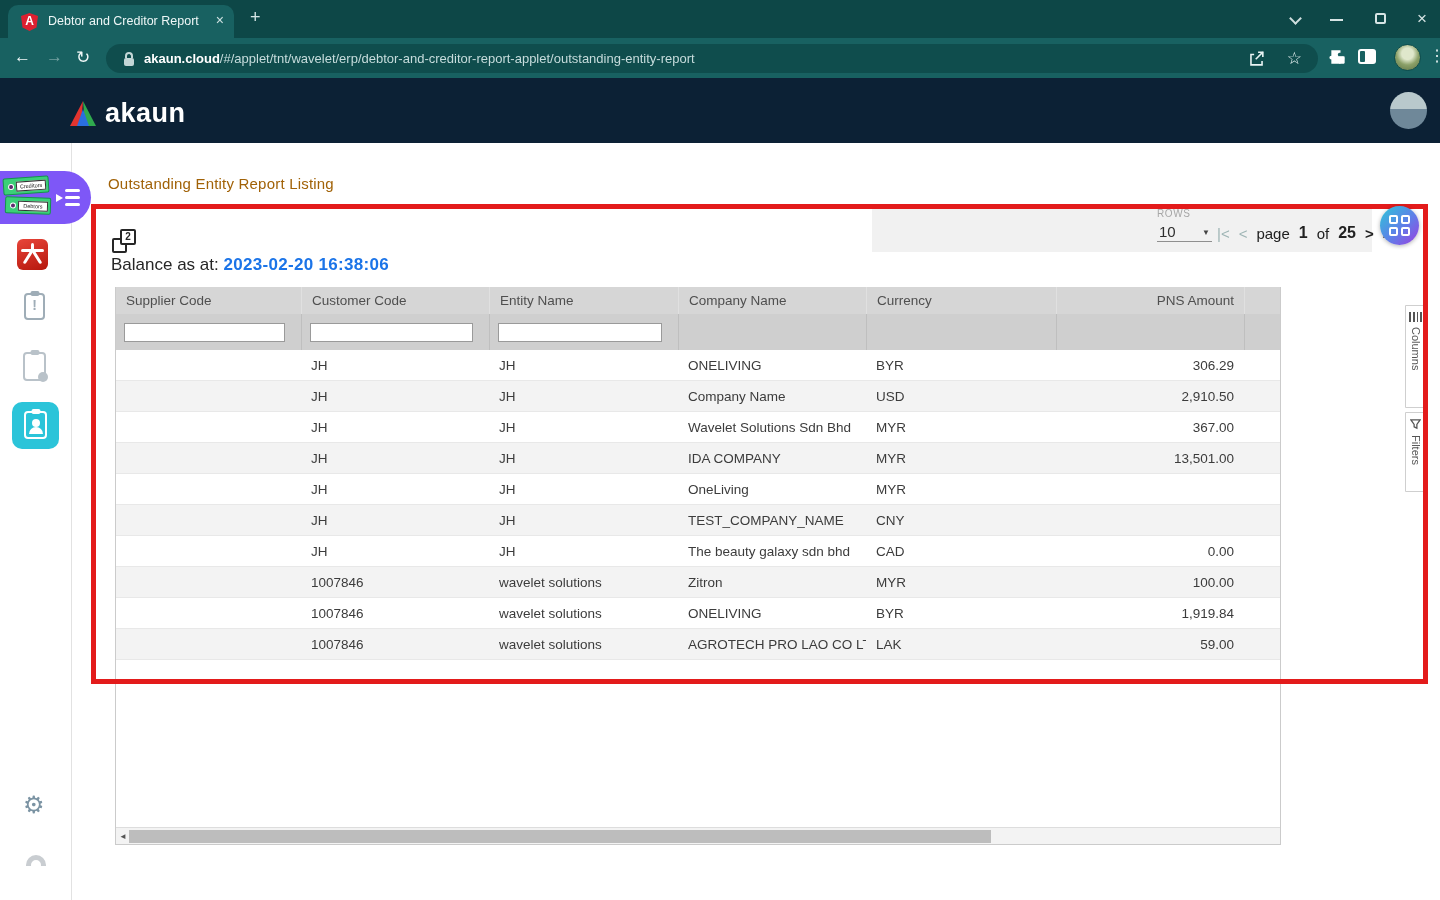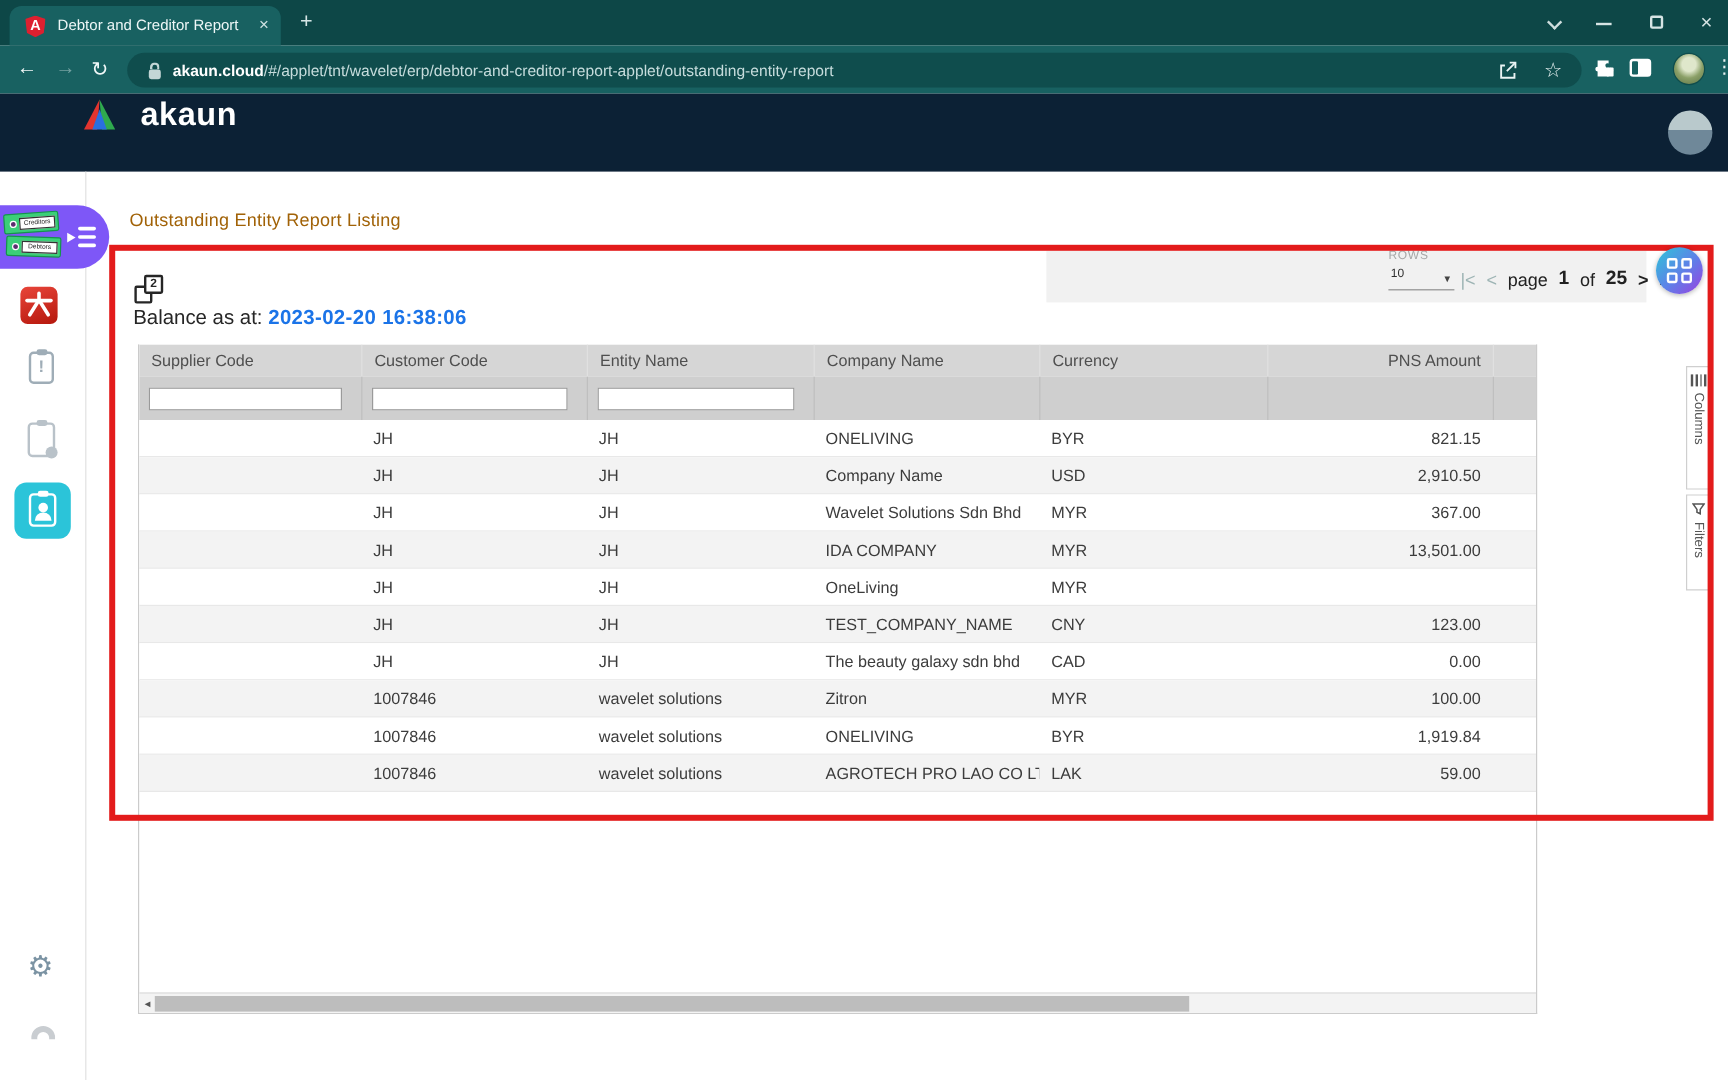--- a/index.html
+++ b/index.html
@@ -34,21 +34,21 @@
   .star-ic { position:absolute; right:16px; top:4px; font-size:17px; color:#eaf4f4; }
   .puzzle-ic { position:absolute; left:1328px; top:9px; }
   .panel-ic { position:absolute; left:1358px; top:11px; width:18px; height:15px; background:#fff; border-radius:3px; }
   .panel-ic .slot { position:absolute; left:2px; top:2px; width:5px; height:11px; background:#186161; border-radius:1px; }
   .avatar-toolbar { position:absolute; left:1394px; top:6px; width:27px; height:27px; border-radius:50%;
                     background:radial-gradient(circle at 50% 35%, #dfe7cb 0 28%, #8ba068 55%, #5c7245 100%); border:1px solid #0f4d4d; }
   .dots { position:absolute; left:1429px; top:8px; font-size:16px; color:#e7f1f1; }
 
   
   .appheader { position:absolute; left:0; top:78px; width:1440px; height:65px; background:#0c2135; }
-  .logo { position:absolute; left:68px; top:2px; display:flex; align-items:center; gap:19px; }
+  .logo { position:absolute; left:68px; top:20px; display:flex; align-items:center; gap:7px; }
   .logo-word { color:#fff; font-size:27px; font-weight:bold; letter-spacing:0.5px; }
   .avatar-app { position:absolute; left:1390px; top:14px; width:37px; height:37px; border-radius:50%;
                 background:linear-gradient(180deg,#b9c9cc 0 45%, #6f8899 45% 100%); }
 
   
   .side-divider { position:absolute; left:71px; top:143px; width:1px; height:757px; background:#e2e2e2; }
   .applet-pill { position:absolute; left:0; top:171px; width:91px; height:53px; background:#7e57f7; border-radius:0 27px 27px 0; }
   .binder { position:absolute; width:46px; height:17px; background:#3bcf78; border:1px solid #14944c; border-radius:2px; }
   .binder .ring { position:absolute; left:4px; top:5px; width:6px; height:6px; background:#5c2d6e; border-radius:50%; border:1px solid #fff; }
   .binder .blabel { position:absolute; right:2px; top:3px; width:30px; height:10px; background:#fff; border:1px solid #333;
@@ -83,21 +83,21 @@
 
   .gear { position:absolute; left:23px; top:791px; font-size:24px; color:#7b93a3; }
   .person-bottom { position:absolute; left:26px; top:855px; width:20px; height:15px; }
   .person-bottom .arc { position:absolute; left:0; top:0; width:20px; height:20px; border:5px solid #c9cdd1; border-radius:50%; clip-path:inset(0 0 9px 0); }
 
   
   .page-title { position:absolute; left:108px; top:175px; font-size:15px; font-weight:500; color:#a16207; letter-spacing:0.2px; }
   .gray-strip { position:absolute; left:872px; top:209px; width:500px; height:43px; background:#f1f1f1; }
   .rows-label { position:absolute; left:1157px; top:208px; font-size:10px; color:#a7a7a7; letter-spacing:0.6px; }
   .rows-select { position:absolute; left:1157px; top:221px; width:55px; height:21px; border-bottom:1px solid #8f8f8f; }
-  .rows-value { position:absolute; left:2px; top:2px; font-size:10px; color:#2e2e2e; }
+  .rows-value { position:absolute; left:2px; top:2px; font-size:15px; color:#2e2e2e; }
   .rows-caret { position:absolute; right:2px; top:7px; font-size:8px; color:#444; }
   .pager { position:absolute; left:1217px; top:224px; display:flex; align-items:center; gap:9px; font-size:15px; color:#212121; }
   .pg-first,.pg-prev { color:#9db4b4; font-size:15px; }
   .pg-num { font-weight:bold; font-size:16px; }
   .pg-next,.pg-last { font-weight:bold; font-size:15px; }
   .grid-btn { position:absolute; left:1380px; top:206px; width:39px; height:39px; border-radius:50%; z-index:60;
               background:linear-gradient(135deg,#2ec6d8 0%,#5f7fe8 55%,#9b3fe0 100%);
               display:flex; align-items:center; justify-content:center; box-shadow:0 1px 4px rgba(0,0,0,0.3); }
   .grid-ic { display:grid; grid-template-columns:9px 9px; grid-template-rows:9px 9px; gap:3px; }
   .grid-ic span { border:2px solid #fff; border-radius:2px; }
@@ -322,21 +322,21 @@
         <div class="cell c5"></div>
         <div class="cell c6"></div>
     </div>
 
     <div class="trow">
       <div class="cell c0"></div>
       <div class="cell c1">JH</div>
       <div class="cell c2">JH</div>
       <div class="cell c3">ONELIVING</div>
       <div class="cell c4">BYR</div>
-      <div class="cell c5">821.15</div>
+      <div class="cell c5">306.29</div>
       <div class="cell c6">-563</div>
     </div>
     <div class="trow alt">
       <div class="cell c0"></div>
       <div class="cell c1">JH</div>
       <div class="cell c2">JH</div>
       <div class="cell c3">Company Name</div>
       <div class="cell c4">USD</div>
       <div class="cell c5">2,910.50</div>
       <div class="cell c6">-7,780</div>
@@ -366,21 +366,20 @@
       <div class="cell c3">OneLiving</div>
       <div class="cell c4">MYR</div>
       <div class="cell c6">0</div>
     </div>
     <div class="trow alt">
       <div class="cell c0"></div>
       <div class="cell c1">JH</div>
       <div class="cell c2">JH</div>
       <div class="cell c3">TEST_COMPANY_NAME</div>
       <div class="cell c4">CNY</div>
-      <div class="cell c5">123.00</div>
       <div class="cell c6">0</div>
     </div>
     <div class="trow">
       <div class="cell c0"></div>
       <div class="cell c1">JH</div>
       <div class="cell c2">JH</div>
       <div class="cell c3">The beauty galaxy sdn bhd</div>
       <div class="cell c4">CAD</div>
       <div class="cell c5">0.00</div>
       <div class="cell c6">-50</div>

